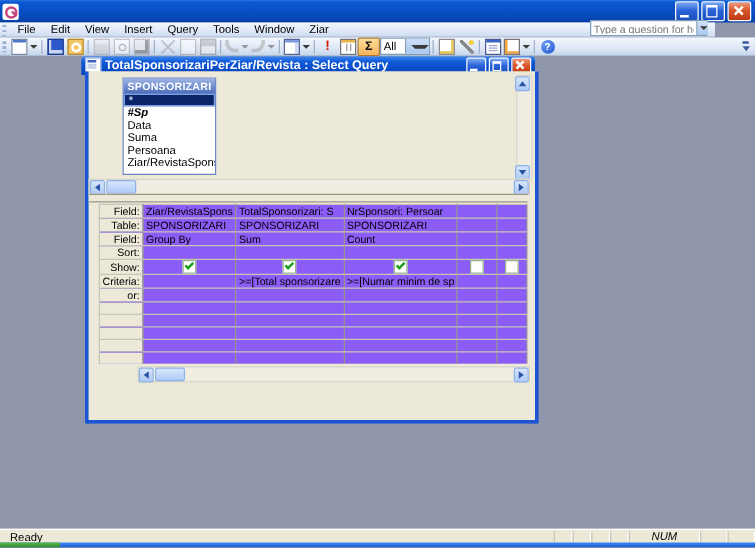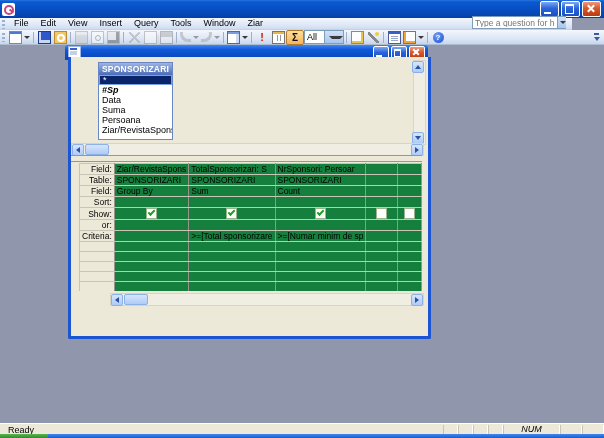--- a/index.html
+++ b/index.html
@@ -123,21 +123,21 @@
   #tp-vscroll{right:2px;top:3px;height:83px;}
   #tp-vscroll .sbbtn{margin:0 0 0 -1px;}
   #tp-vscroll .up{position:absolute;top:0;left:-1px;}
   #tp-vscroll .dn{position:absolute;bottom:0;left:-1px;}
   #tp-hscroll{left:0px;top:86px;width:351px;}
   #tp-hscroll .right{margin-left:auto;}
   #splitter{left:0;top:98px;width:351px;height:5px;background:#ECE9D8;border-top:1px solid #9a978a;border-bottom:1px solid #9a978a;}
 
   
   #gridwrap{left:8px;top:106px;width:343px;height:128px;overflow:hidden;}
-  #dgrid{border-collapse:collapse;table-layout:fixed;background:#15803d;font-size:8.5px;}
+  #dgrid{border-collapse:collapse;table-layout:fixed;background:#8b5cf6;font-size:8.5px;}
   #dgrid td{border:1px solid #c8c5b6;border-right:1px solid #98948a;height:9px;padding:0 2px;
     white-space:nowrap;overflow:hidden;color:#000;}
   #dgrid td.lbl{background:#ECE9D8;text-align:right;color:#000;border-right:1px solid #98948a;font-size:8.5px;}
   #dgrid tr.frow td{height:10px;}
   #dgrid{border:1px solid #6a675c;}
   .cbcell{text-align:center;}
   .cb{width:9px;height:9px;border:1px solid #97b48c;background:#fff;display:inline-block;position:relative;vertical-align:middle;}
   .cb.checked::after{content:"";position:absolute;left:1px;top:1px;width:5px;height:2px;
     border-left:2px solid #1ca11c;border-bottom:2px solid #1ca11c;transform:rotate(-45deg);}
   #bp-hscroll{left:39px;top:236px;width:312px;}
@@ -265,20 +265,21 @@
   <span class="tbtn">
       <span class="i-help">?</span>
     </span>
   <span class="tovf"></span>
 </div>
 
 <div class="abs" id="mdi">
 
   <div class="abs" id="qtitle">
     <span class="qico"></span>
+    <span>TotalSponsorizariPerZiar/Revista : Select Query</span>
     <span class="winbtns">
       <span class="wbtn minb"></span>
       <span class="wbtn maxb"></span>
       <span class="wbtn close xmark"></span>
     </span>
   </div>
 
   <div class="abs" id="qwin" style="position:absolute;">
 
     <div class="abs" id="flist">
@@ -357,32 +358,32 @@
         </tr>
         <tr>
           <td class="lbl">Show:</td>
           <td class="cbcell"><span class="cb checked"></span></td>
           <td class="cbcell"><span class="cb checked"></span></td>
           <td class="cbcell"><span class="cb checked"></span></td>
           <td class="cbcell"><span class="cb"></span></td>
           <td class="cbcell"><span class="cb"></span></td>
         </tr>
         <tr>
-          <td class="lbl">or:</td>
-          <td></td>
-          <td></td>
-          <td></td>
-          <td></td>
-          <td></td>
-        </tr>
-        <tr>
           <td class="lbl">Criteria:</td>
           <td></td>
           <td>&gt;=[Total sponsorizare</td>
           <td>&gt;=[Numar minim de sp</td>
+          <td></td>
+          <td></td>
+        </tr>
+        <tr>
+          <td class="lbl">or:</td>
+          <td></td>
+          <td></td>
+          <td></td>
           <td></td>
           <td></td>
         </tr>
         <tr>
               <td class="lbl"></td>
               <td></td>
               <td></td>
               <td></td>
               <td></td>
               <td></td>

